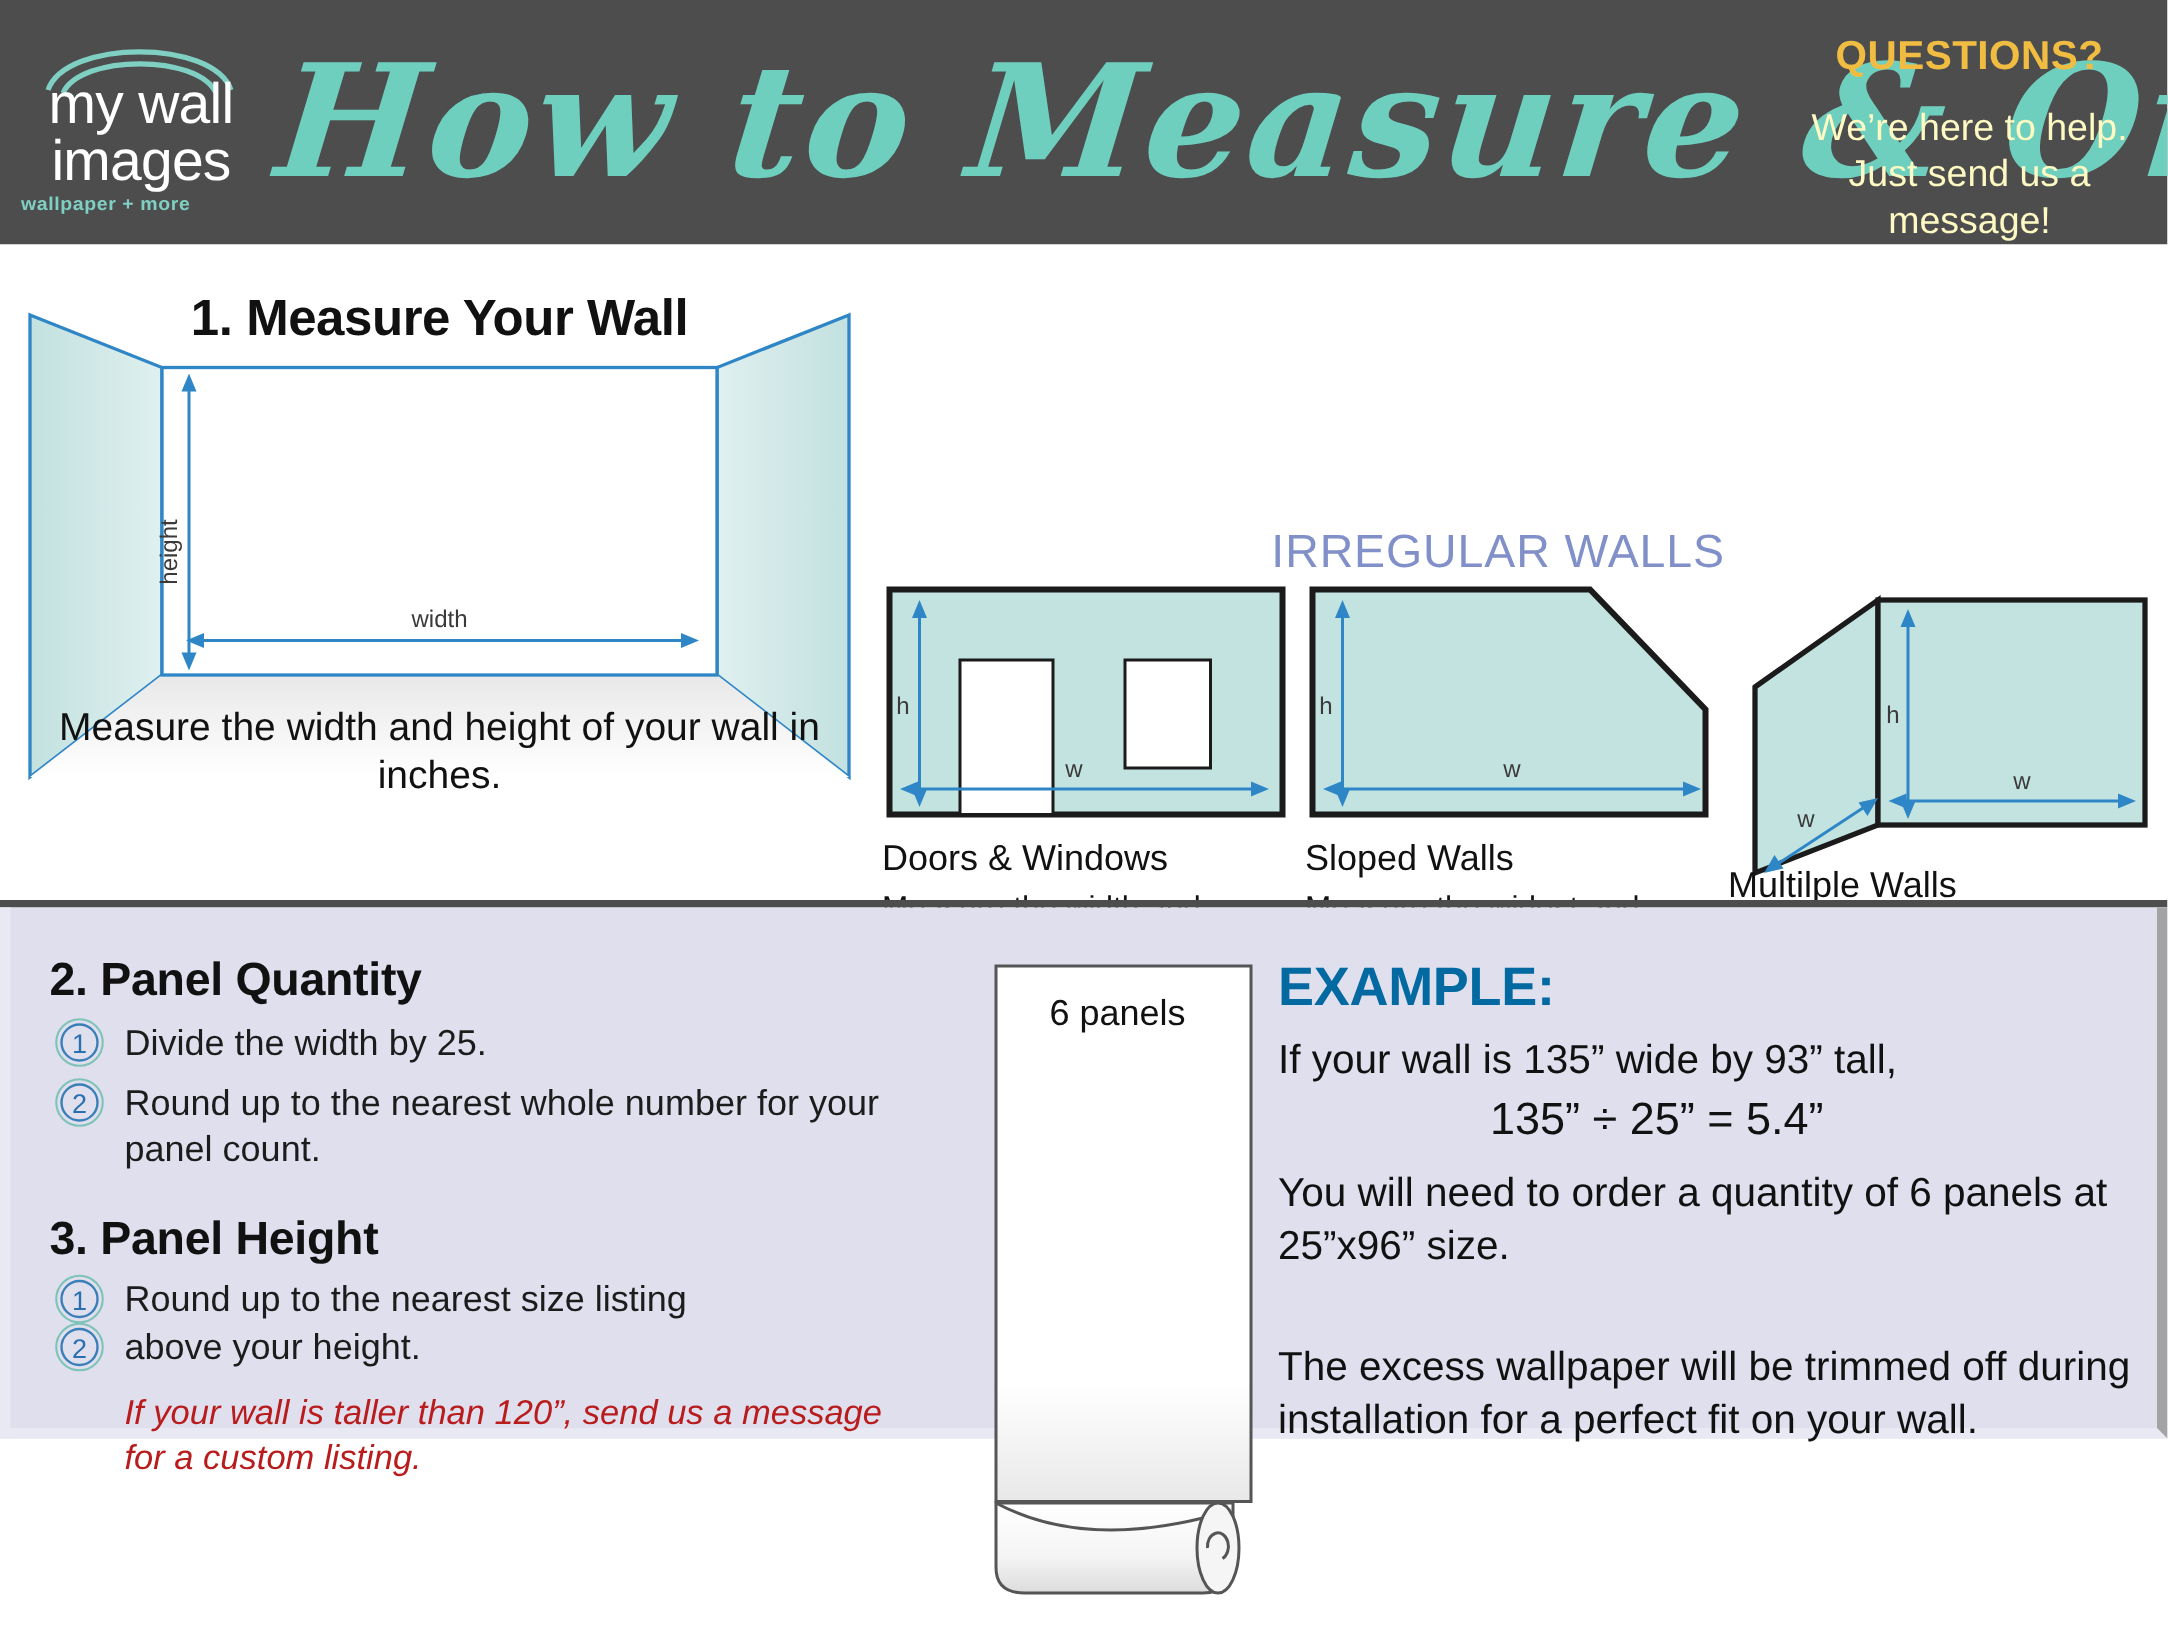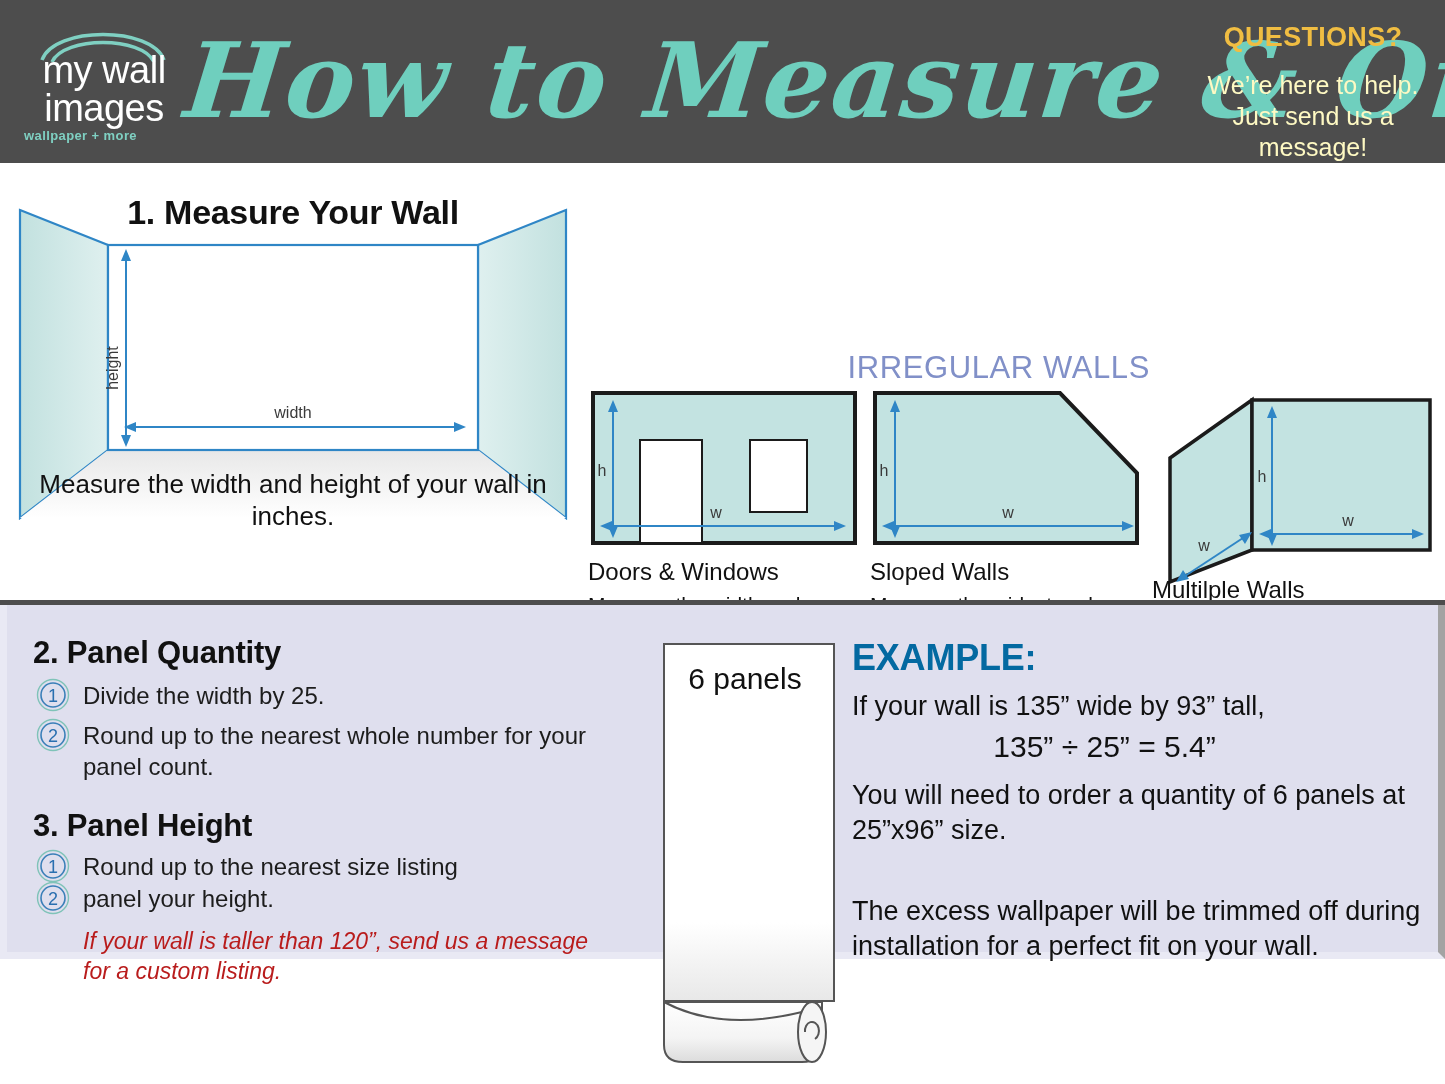--- a/index.html
+++ b/index.html
@@ -11,21 +11,21 @@
   }
   .page{position:relative;width:1445px;height:1084px;box-sizing:border-box;}
 
   
   .header{
     position:absolute;left:0;top:0;width:1445px;height:163px;
     background:#4d4d4d;
     box-sizing:border-box;
   }
   .logo{
-    position:absolute;left:24px;top:14px;width:160px;height:136px;
+    position:absolute;left:14px;top:14px;width:160px;height:136px;
     color:#ffffff;
   }
   .logo-arc{position:absolute;left:14px;top:2px;width:130px;height:46px;}
   .logo-line1{
     position:absolute;left:0;top:36px;width:160px;text-align:center;
     font-size:38px;line-height:40px;font-weight:300;letter-spacing:-0.5px;
     font-family:"Liberation Sans", sans-serif;color:#ffffff;
   }
   .logo-line2{
     position:absolute;left:0;top:74px;width:160px;text-align:center;
@@ -118,21 +118,21 @@
   .note{
     font-size:23px;line-height:30px;color:#b91c1c;font-style:italic;
     margin-top:12px;padding-left:50px;
   }
   .sec-gap{height:26px;}
 
   
   .roll{position:absolute;left:643px;top:35px;width:200px;height:430px;}
   .roll-label{
     position:absolute;left:0;top:22px;width:190px;text-align:center;
-    font-size:30px;color:#111;
+    font-size:24px;color:#111;
   }
 
   
   .ex-col{position:absolute;left:845px;top:32px;width:575px;}
   .ex-title{font-size:36px;font-weight:bold;color:#0369a1;letter-spacing:-0.2px;}
   .ex-line{font-size:27px;line-height:35px;color:#111;margin-top:10px;}
   .ex-calc{font-size:30px;line-height:38px;color:#111;text-align:center;margin-top:4px;padding-right:70px;}
   .ex-para{font-size:27px;line-height:35px;color:#111;margin-top:12px;}
   .ex-para2{font-size:27px;line-height:35px;color:#111;margin-top:46px;}
 </style>
@@ -306,21 +306,21 @@
             <text x="20" y="24" text-anchor="middle" font-family="Liberation Sans, sans-serif" font-size="18" fill="#2a6fb0">1</text>
           </svg>
           <span>Round up to the nearest size listing</span>
         </li>
         <li class="bullet" style="margin-top:1px;">
           <svg class="bnum" viewBox="0 0 40 34">
             <circle cx="20" cy="17" r="15.5" fill="none" stroke="#7fc3b8" stroke-width="1.4"></circle>
             <circle cx="20" cy="17" r="12" fill="none" stroke="#3a7fb8" stroke-width="1.6"></circle>
             <text x="20" y="24" text-anchor="middle" font-family="Liberation Sans, sans-serif" font-size="18" fill="#2a6fb0">2</text>
           </svg>
-          <span>panel your height.</span>
+          <span>above your height.</span>
         </li>
       </ul>
       <div class="note">If your wall is taller than 120”, send us a message for a custom listing.</div>
     </div>
 
     <div class="roll">
       <svg width="200" height="430" viewBox="0 0 200 430">
         <defs>
           <linearGradient id="sheetG" x1="0" y1="0" x2="0" y2="1">
             <stop offset="0%" stop-color="#ffffff"></stop>

